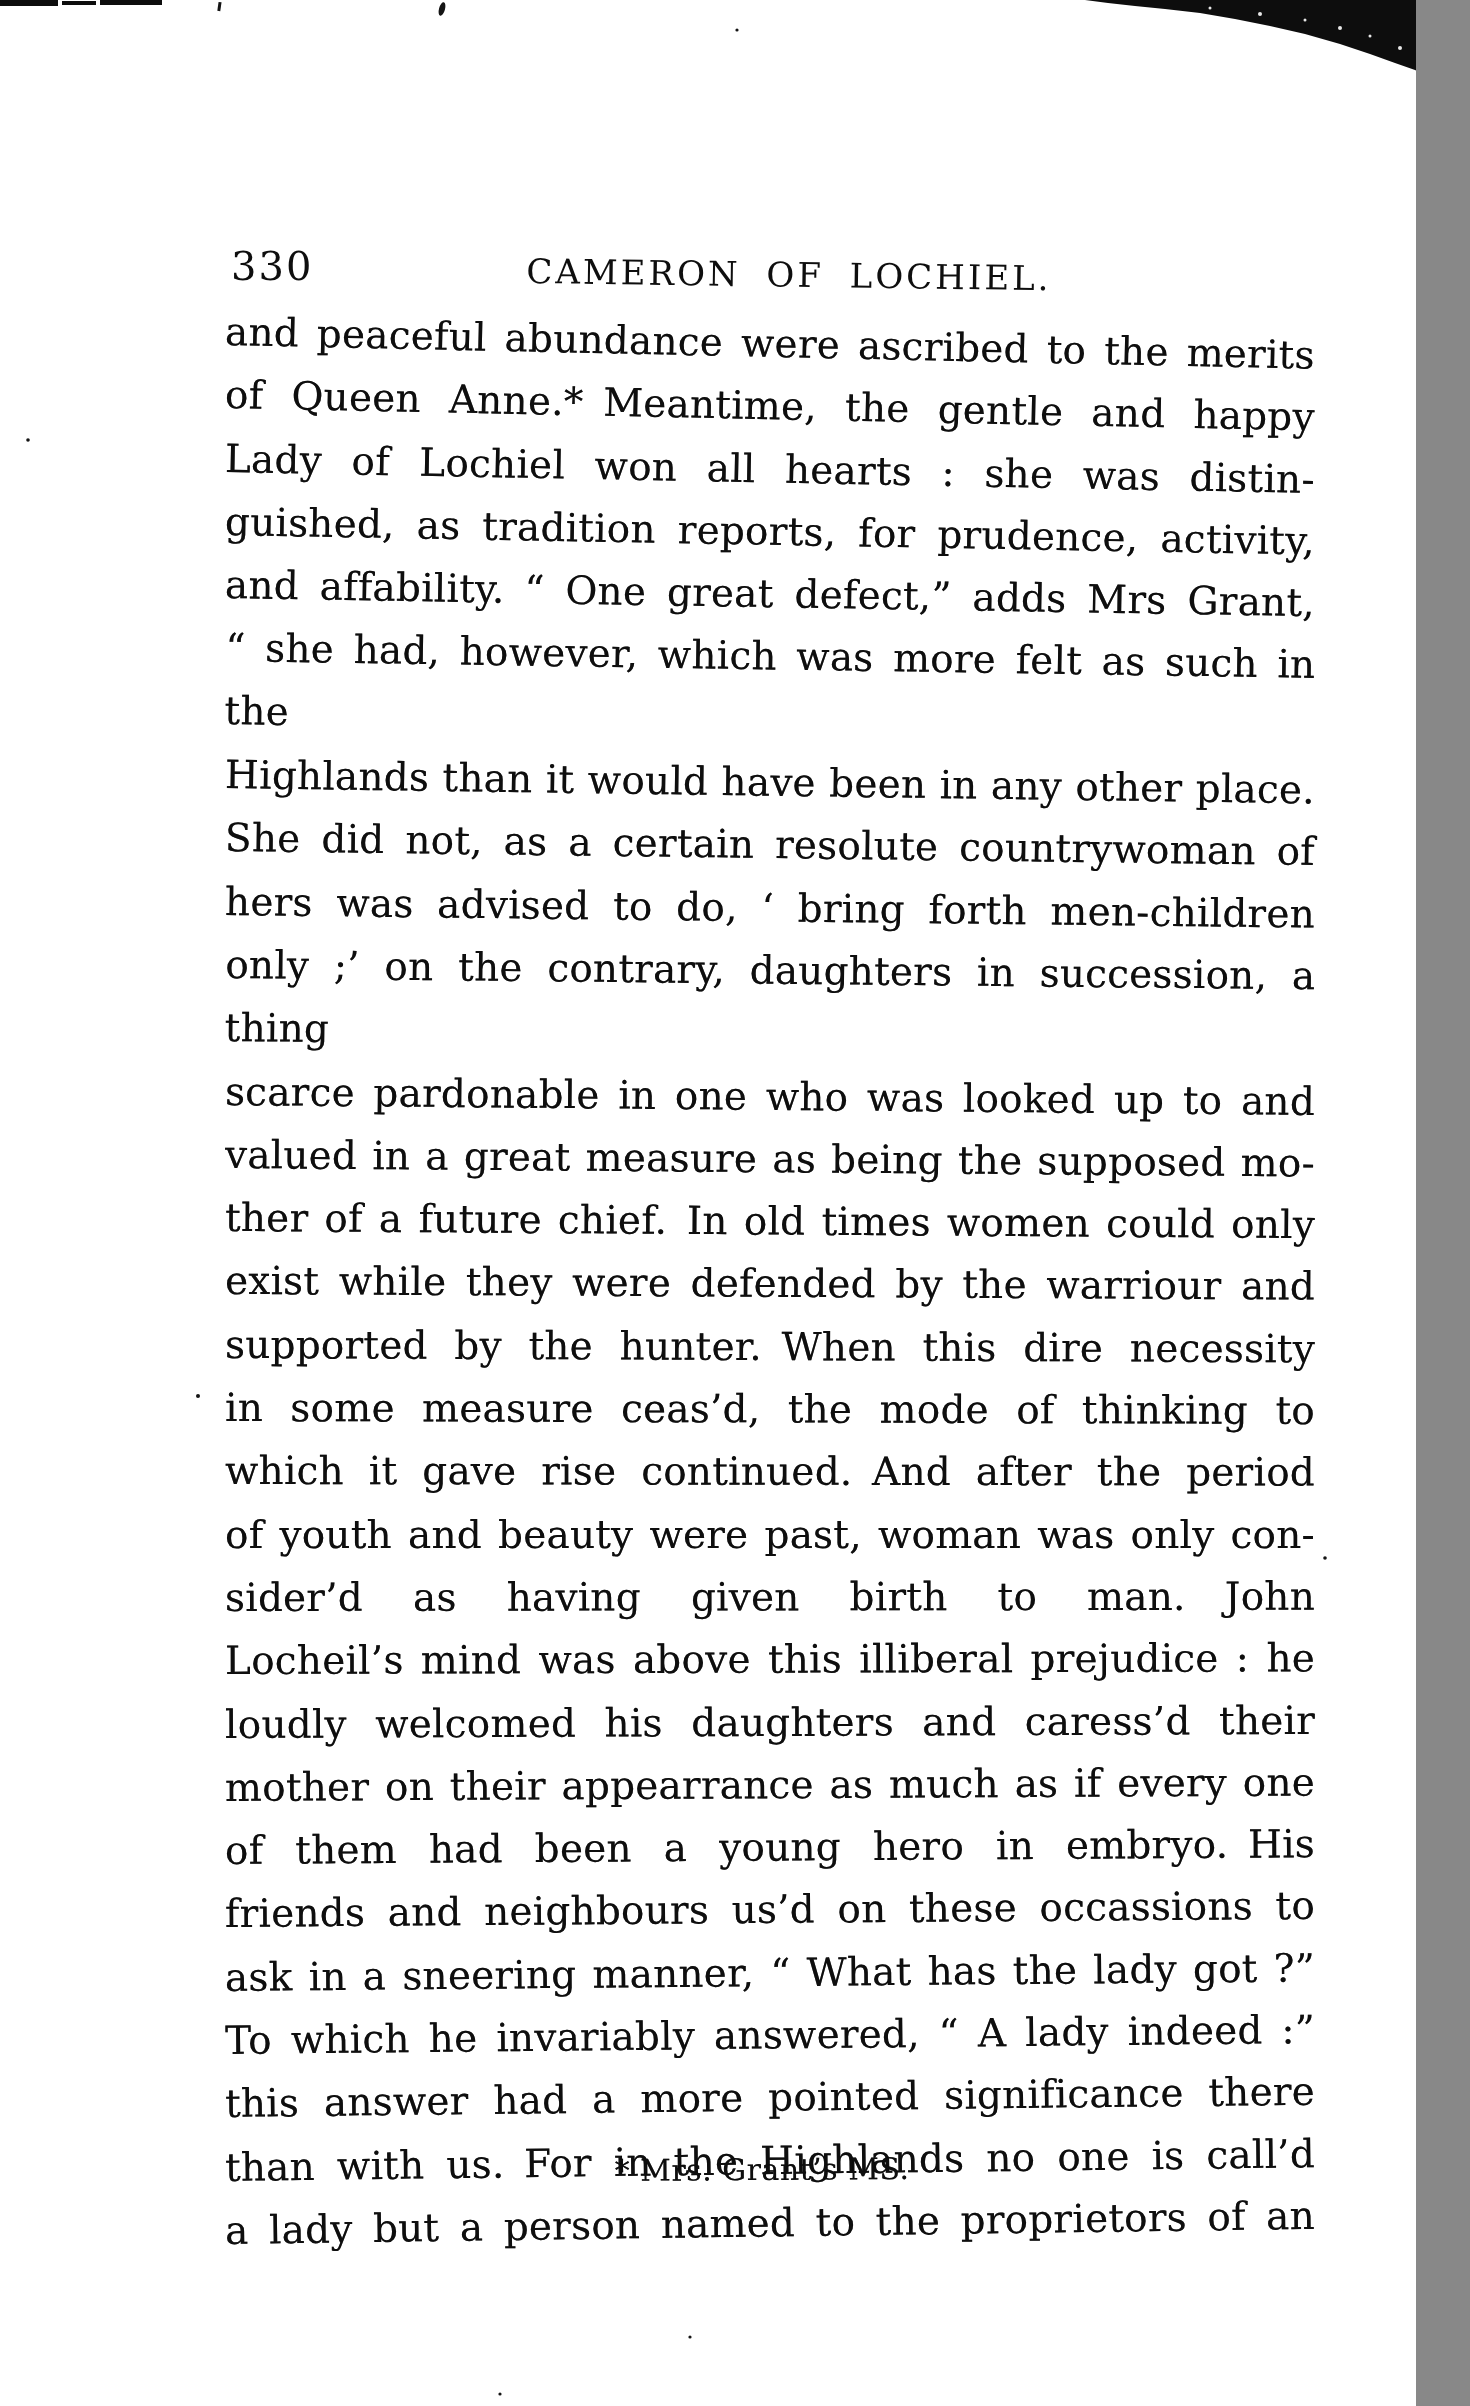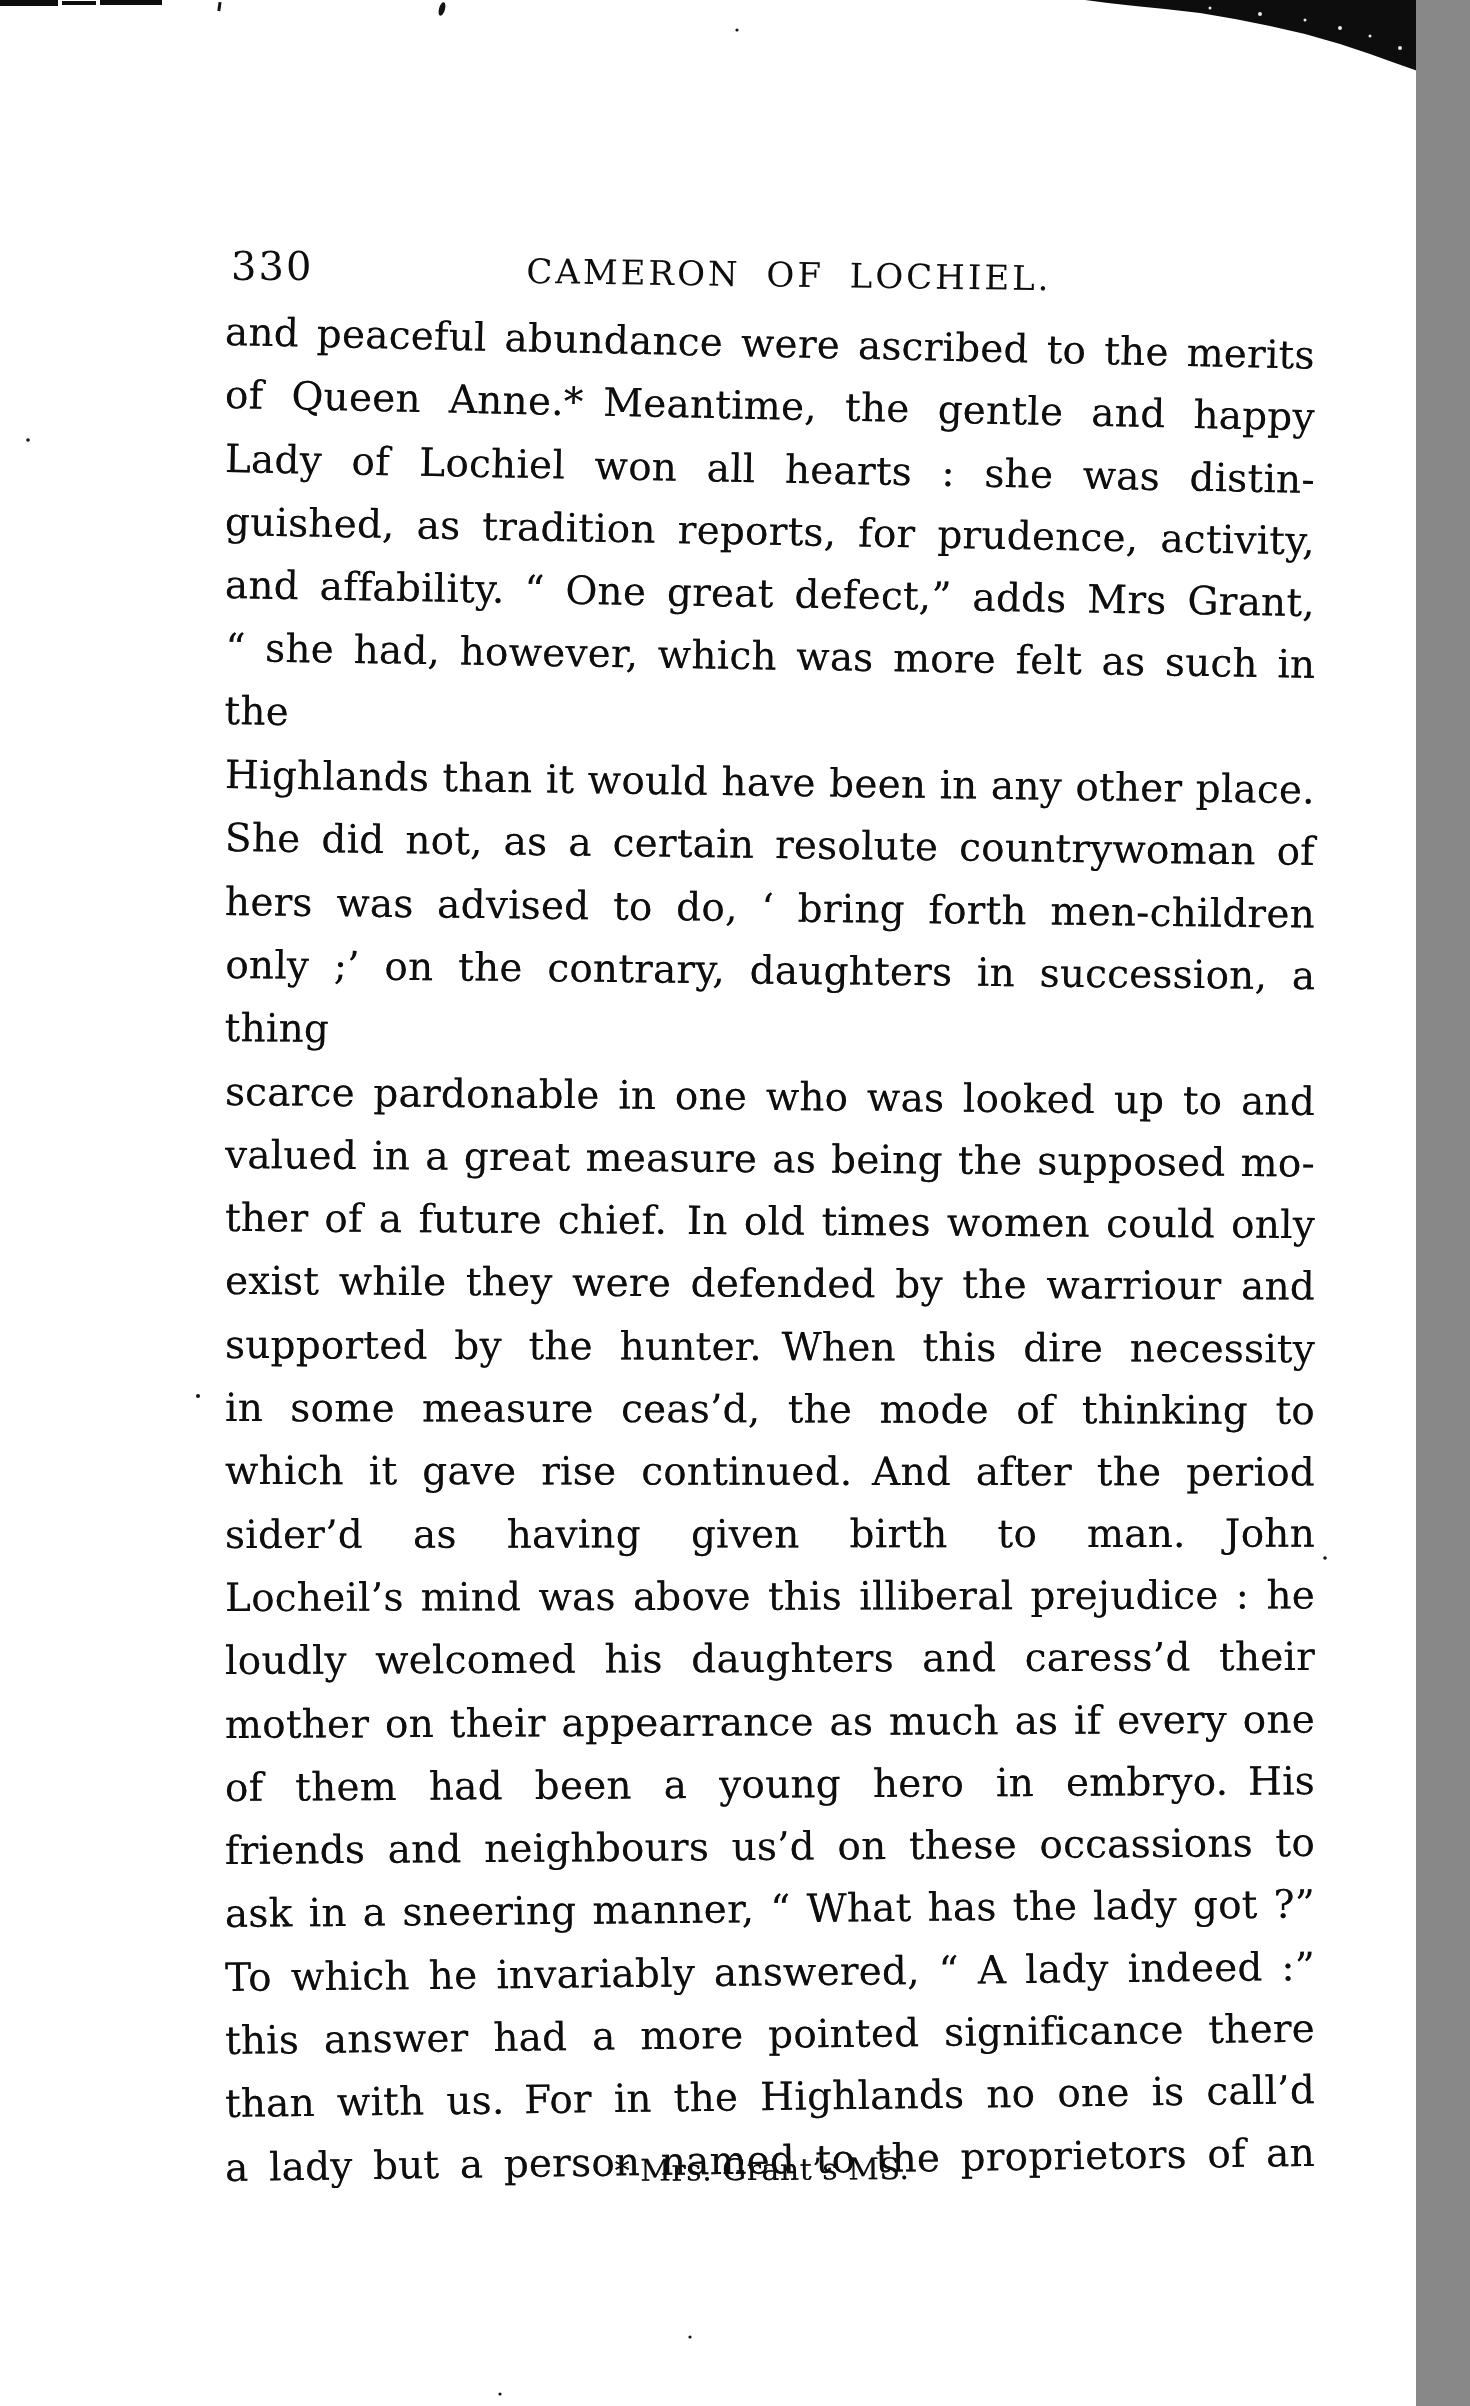--- a/index.html
+++ b/index.html
@@ -70,20 +70,21 @@
       <div class="line" style="transform: rotate(0.739deg);">She did not, as a certain resolute countrywoman of</div>
       <div class="line" style="transform: rotate(0.666deg);">hers was advised to do, ‘ bring forth men-children</div>
       <div class="line" style="transform: rotate(0.593deg);">only ;’ on the contrary, daughters in succession, a thing</div>
       <div class="line" style="transform: rotate(0.52deg);">scarce pardonable in one who was looked up to and</div>
       <div class="line" style="transform: rotate(0.447deg);">valued in a great measure as being the supposed mo-</div>
       <div class="line" style="transform: rotate(0.374deg);">ther of a future chief. In old times women could only</div>
       <div class="line" style="transform: rotate(0.301deg);">exist while they were defended by the warriour and</div>
       <div class="line" style="transform: rotate(0.228deg);">supported by the hunter. When this dire necessity</div>
       <div class="line" style="transform: rotate(0.155deg);">in some measure ceas’d, the mode of thinking to</div>
       <div class="line" style="transform: rotate(0.082deg);">which it gave rise continued. And after the period</div>
+      <div class="line" style="transform: rotate(0.009deg);">of youth and beauty were past, woman was only con-</div>
       <div class="line" style="transform: rotate(-0.064deg);">sider’d as having given birth to man. John</div>
       <div class="line" style="transform: rotate(-0.137deg);">Locheil’s mind was above this illiberal prejudice : he</div>
       <div class="line" style="transform: rotate(-0.21deg);">loudly welcomed his daughters and caress’d their</div>
       <div class="line" style="transform: rotate(-0.283deg);">mother on their appearrance as much as if every one</div>
       <div class="line" style="transform: rotate(-0.356deg);">of them had been a young hero in embryo. His</div>
       <div class="line" style="transform: rotate(-0.429deg);">friends and neighbours us’d on these occassions to</div>
       <div class="line" style="transform: rotate(-0.502deg);">ask in a sneering manner, “ What has the lady got ?”</div>
       <div class="line" style="transform: rotate(-0.575deg);">To which he invariably answered, “ A lady indeed :”</div>
       <div class="line" style="transform: rotate(-0.648deg);">this answer had a more pointed significance there</div>
       <div class="line" style="transform: rotate(-0.721deg);">than with us. For in the Highlands no one is call’d</div>

